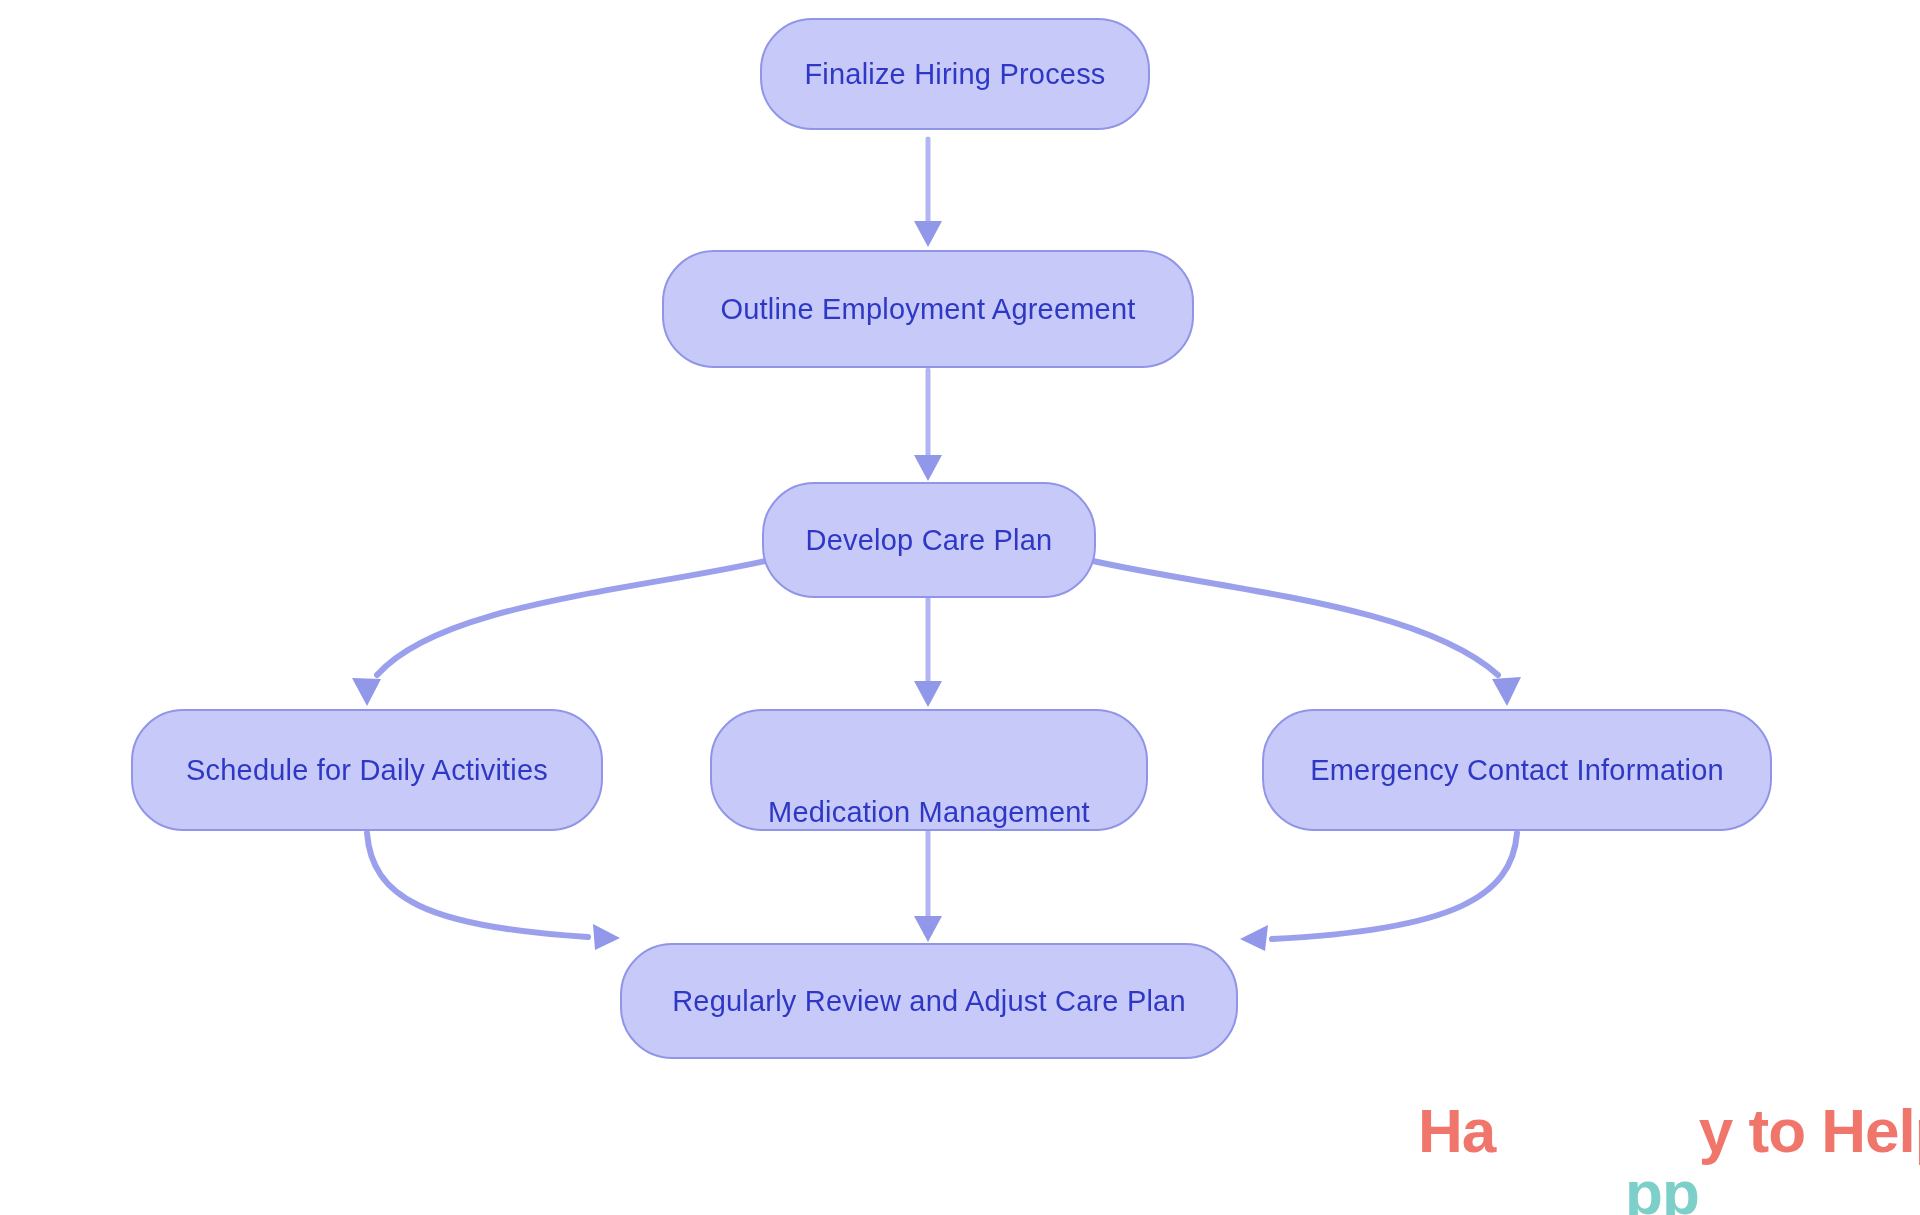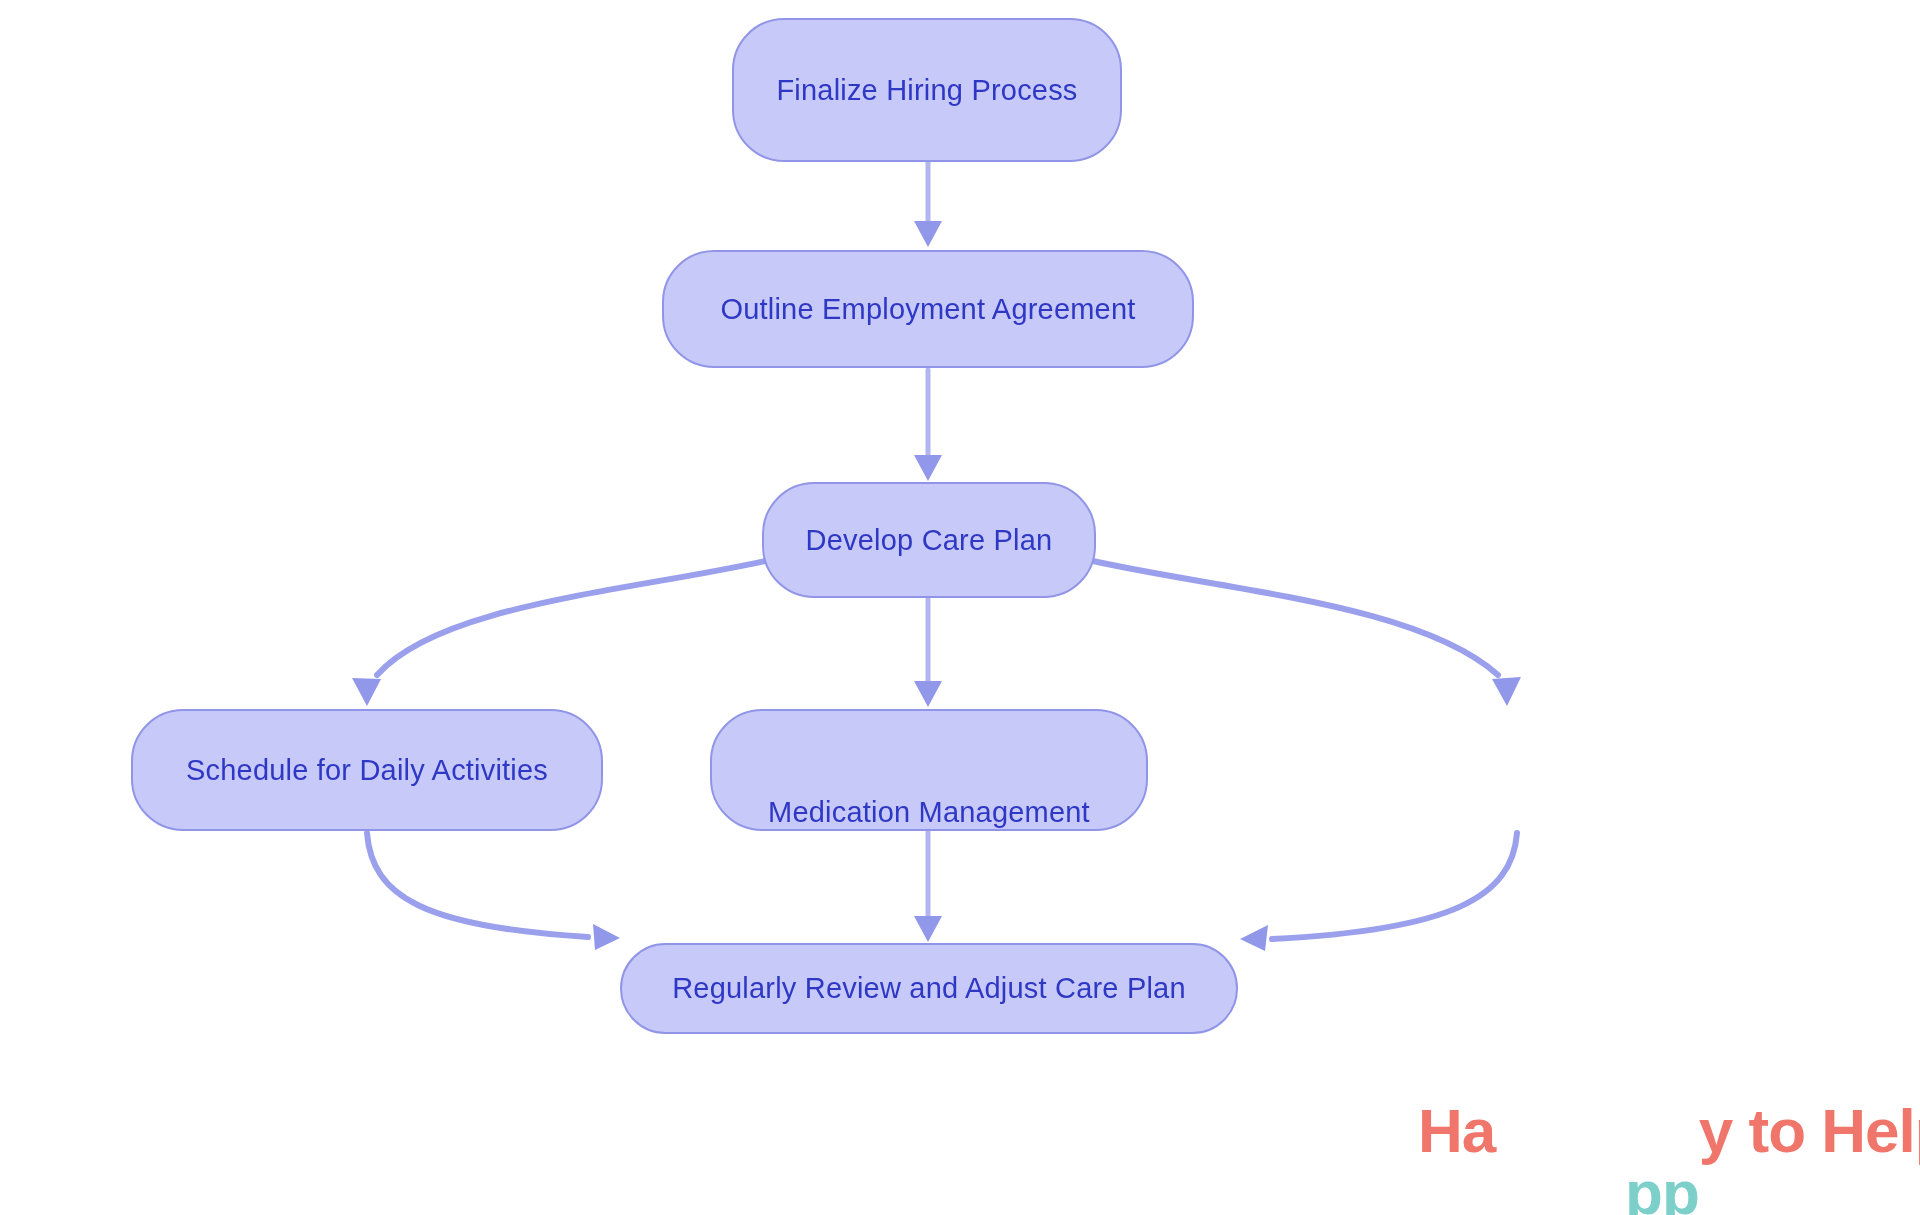--- a/index.html
+++ b/index.html
@@ -86,42 +86,45 @@
       <path d="M 367 833 C 372 897, 425 927, 588 937" stroke="var(--arrow-curve)" stroke-width="6" stroke-linecap="round"></path>
       <polygon points="620,938 593,924 595,950" fill="var(--arrow-head)"></polygon>
     </g>
 
     <g>
       <path d="M 1517 833 C 1512 897, 1452 930, 1272 939" stroke="var(--arrow-curve)" stroke-width="6" stroke-linecap="round"></path>
       <polygon points="1240,939 1268,925 1265,951" fill="var(--arrow-head)"></polygon>
     </g>
   </svg>
 
-  <div class="node" style="left:732px;top:18px;width:390px;height:144px;align-items:center;">
+  <div class="node" style="left:760px;top:18px;width:390px;height:112px;align-items:center;">
     <span class="node-label">Finalize Hiring Process</span>
   </div>
 
   <div class="node" style="left:662px;top:250px;width:532px;height:118px;justify-content:center;">
     <span class="node-label">Outline Employment Agreement</span>
   </div>
 
   <div class="node" style="left:762px;top:482px;width:334px;height:116px;">
     <span class="node-label">Develop Care Plan</span>
   </div>
 
   <div class="node" style="left:131px;top:709px;width:472px;height:122px;">
     <span class="node-label">Schedule for Daily Activities</span>
   </div>
 
   <div class="node" style="left:710px;top:709px;width:438px;height:122px;align-items:flex-end;">
     <span class="node-label">Medication Management</span>
   </div>
 
+  <div class="node" style="left:1262px;top:709px;width:510px;height:122px;">
+    <span class="node-label">Emergency Contact Information</span>
+  </div>
 
-  <div class="node" style="left:620px;top:943px;width:618px;height:91px;">
+  <div class="node" style="left:620px;top:943px;width:618px;height:116px;">
     <span class="node-label">Regularly Review and Adjust Care Plan</span>
   </div>
 
   <div class="logo">
     <div class="logo-line1">
       <span class="logo-coral">Ha</span>
       <span class="pp-wrap">
         <span>pp</span>
         
       </span>

